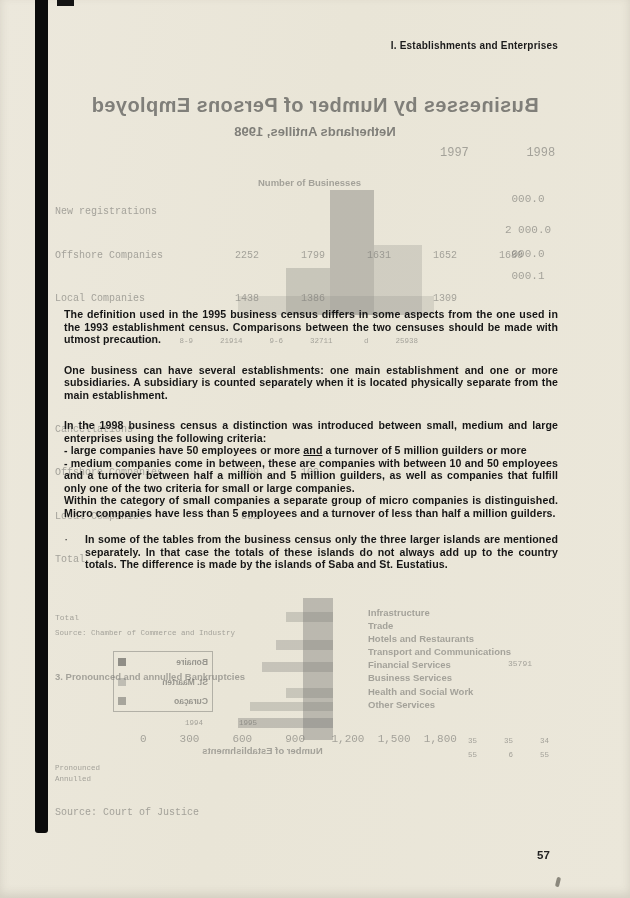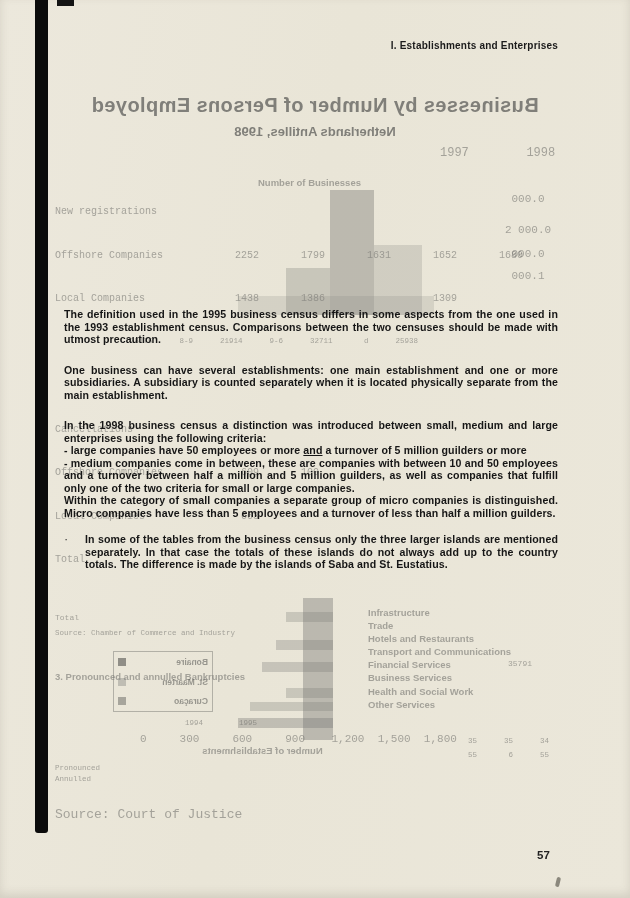--- a/index.html
+++ b/index.html
@@ -56,21 +56,21 @@
   .legend-row { display:flex; justify-content:space-between; align-items:center; font-size:8.5px; font-weight:bold; color:rgba(95,95,92,0.6); }
   .legend-swatch { width:8px; height:8px; flex:0 0 8px; }
 
   .ghost-years2 { left:185px; top:719px; font-size:7.5px; }
   .ghost-ticks-bottom { left:140px; top:733px; font-size:11px; }
   .ghost-axis2 { left:165px; top:745px; width:195px; text-align:center; font-size:9.5px; font-weight:bold; }
   .ghost-nums-r1 { left:468px; top:737px; font-size:7.5px; }
   .ghost-nums-r2 { left:468px; top:751px; font-size:7.5px; }
   .ghost-row1 { left:55px; top:764px; font-size:7.5px; }
   .ghost-row2 { left:55px; top:775px; font-size:7.5px; }
-  .ghost-source2 { left:55px; top:807px; font-size:13px; }
+  .ghost-source2 { left:55px; top:807px; font-size:10px; }
 
   .page-number { left:512px; top:849px; font-size:11.5px; font-weight:bold; color:#232323;margin-left:25px; }
 </style>
 </head>
 <body>
 
 <div class="page">
 
   <div class="abs binding-strip"></div>
   <div class="abs top-mark"></div>

